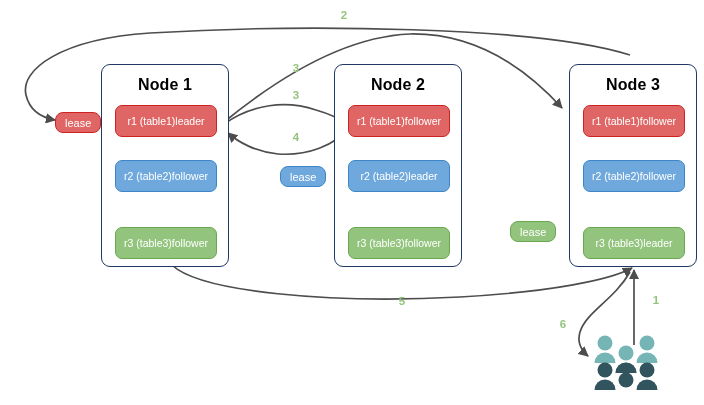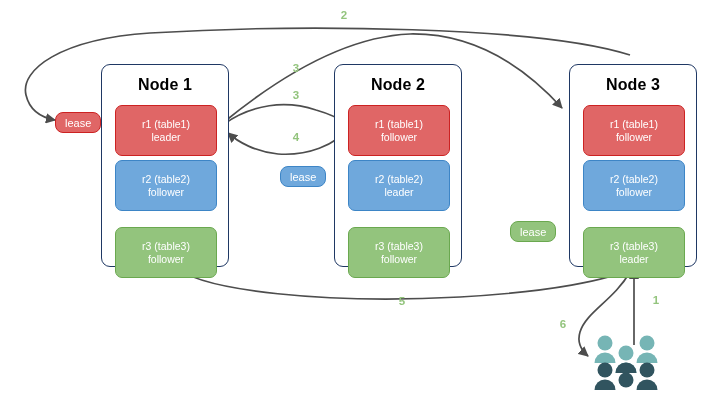--- a/index.html
+++ b/index.html
@@ -44,24 +44,24 @@
     font-size: 16px;
     font-weight: bold;
     color: #000000;
     letter-spacing: 0.1px;
   }
   .replica {
     position: absolute;
     box-sizing: border-box;
     left: 13px;
     width: 102px;
-    height: 51px;
+    height: 32px;
     border-radius: 7px;
     display: flex;
-    flex-direction: column;
+    flex-direction: row;
     align-items: center;
     justify-content: center;
     color: #ffffff;
     font-size: 10.5px;
     line-height: 13px;
     text-align: center;
   }
   .replica .ln { display: block; }
   .rep-r1 { background: #e06666; border: 1.3px solid #cc2222; top: 40px; }
   .rep-r2 { background: #6fa8dc; border: 1.3px solid #3d85c6; top: 95px; align-items: center; }

